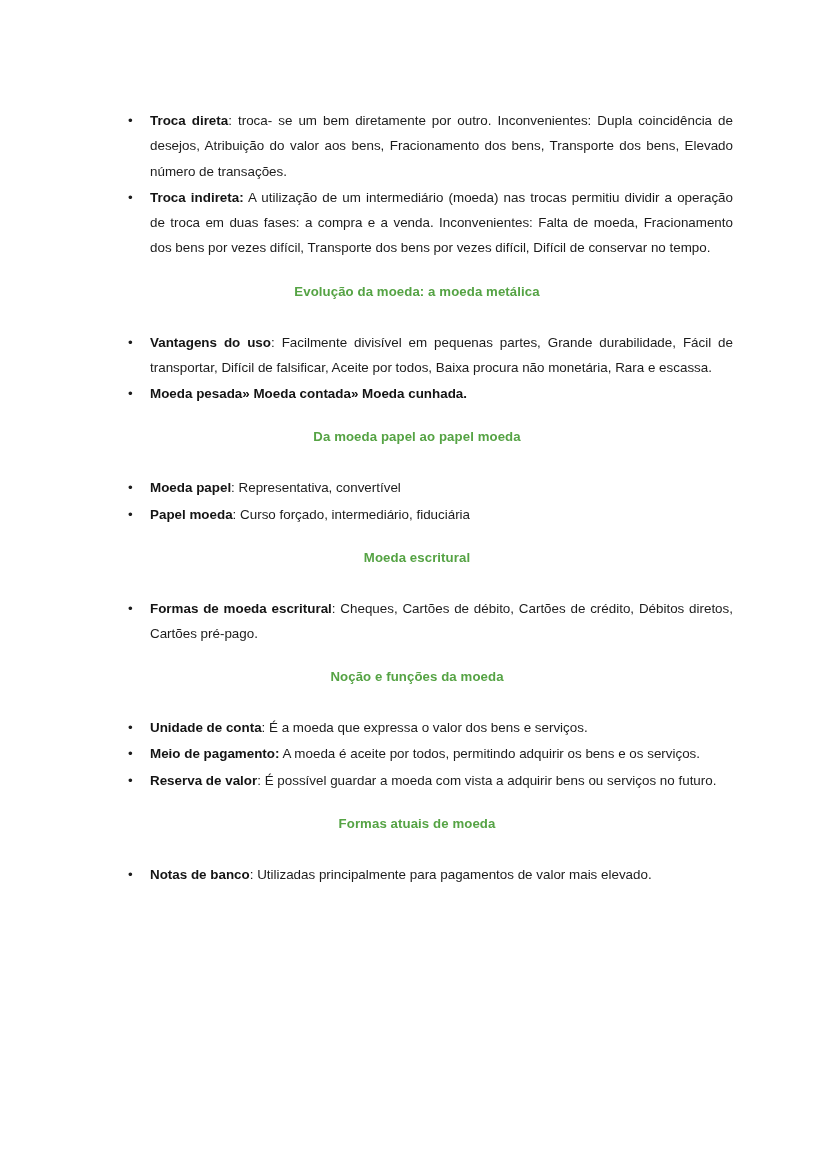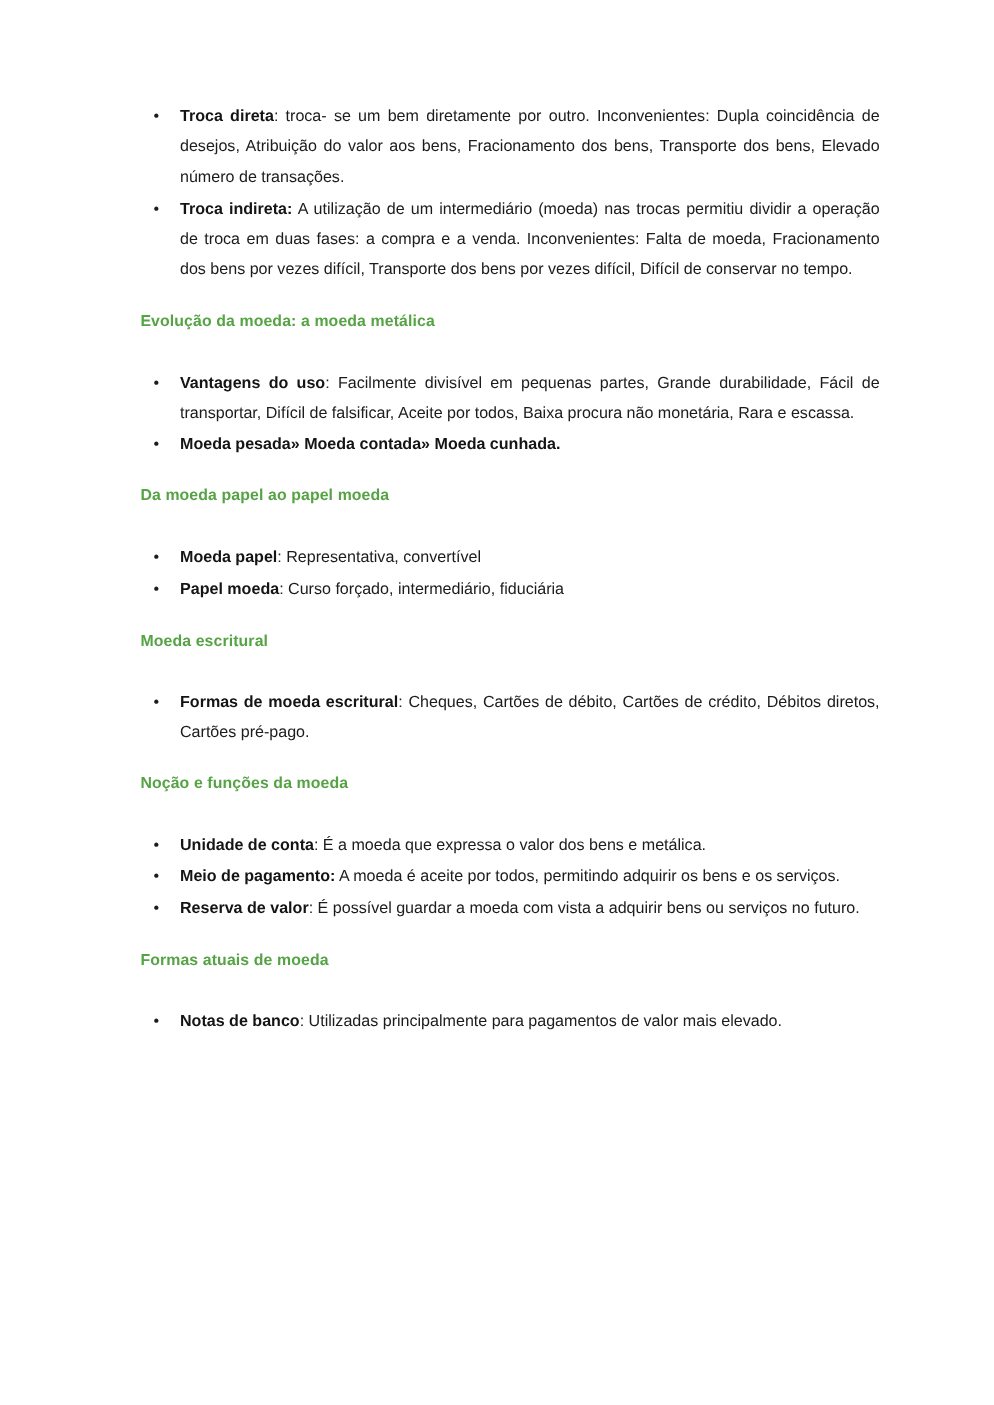--- a/index.html
+++ b/index.html
@@ -13,33 +13,34 @@
     font-family: "Liberation Sans", sans-serif;
     color: #1c1c1c;
     -webkit-font-smoothing: antialiased;
   }
   .page {
     position: relative;
     width: 720px;
     height: 1171px;
     background: #ffffff;
     box-sizing: border-box;
-    padding: 84px 98px 0 101px;
+    padding: 108px 98px 0 101px;
   }
   .doc-body {
     width: 632px;
   }
   h2.section-heading {
     margin: 16px;
     padding: 0;
     font-size: 13.2px;
     font-weight: bold;
     line-height: 1.35;
     color: #55a344;
     letter-spacing: 0.1px;
+    text-align: center;
   }
   .section-heading + .bullet-list {
     margin-top: 29px;
   }
   .bullet-list {
     list-style: none;
     margin: 0 0 0 0;
     padding: 0;
   }
   .bullet-list + .section-heading {
@@ -111,21 +112,21 @@
     <h2 class="section-heading">Moeda escritural</h2>
     <ul class="bullet-list">
       <li class="bullet-item">
         <span class="lead">Formas de moeda escritural</span><span>: Cheques, Cartões de débito, Cartões de crédito, Débitos diretos, Cartões pré-pago.</span>
       </li>
     </ul>
 
     <h2 class="section-heading">Noção e funções da moeda</h2>
     <ul class="bullet-list">
       <li class="bullet-item no-justify">
-        <span class="lead">Unidade de conta</span><span>: É a moeda que expressa o valor dos bens e metálica.</span>
+        <span class="lead">Unidade de conta</span><span>: É a moeda que expressa o valor dos bens e serviços.</span>
       </li>
       <li class="bullet-item">
         <span class="lead">Meio de pagamento:</span><span> A moeda é aceite por todos, permitindo adquirir os bens e os serviços.</span>
       </li>
       <li class="bullet-item">
         <span class="lead">Reserva de valor</span><span>: É possível guardar a moeda com vista a adquirir bens ou serviços no futuro.</span>
       </li>
     </ul>
 
     <h2 class="section-heading">Formas atuais de moeda</h2>

